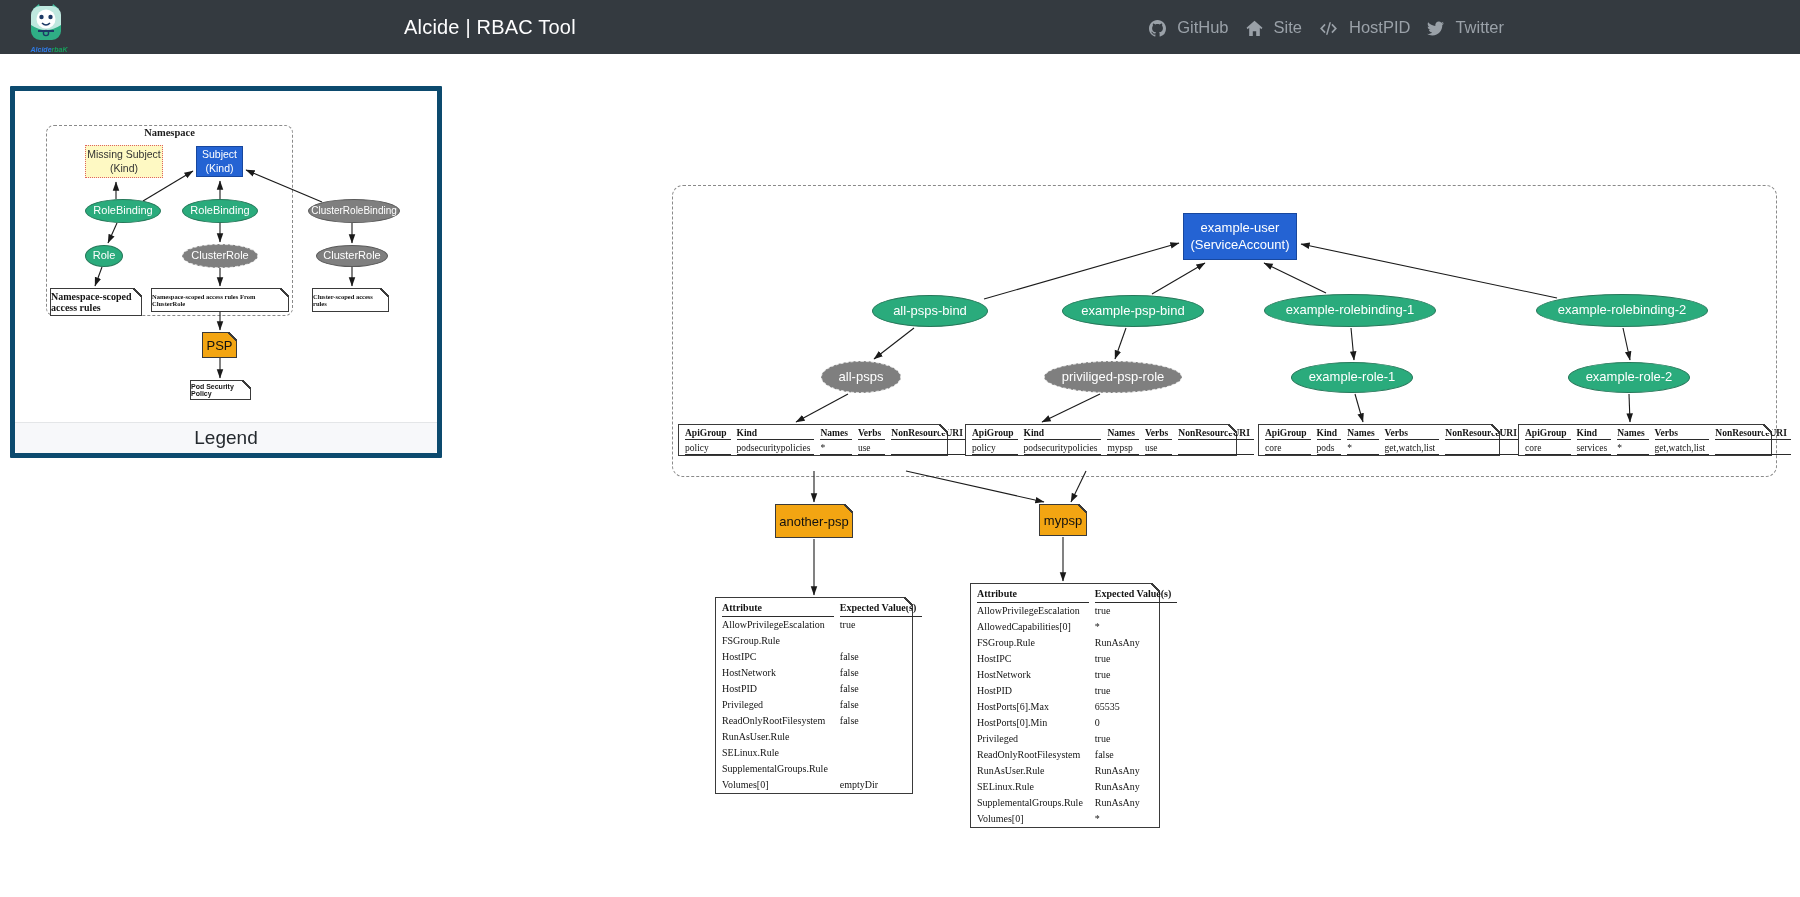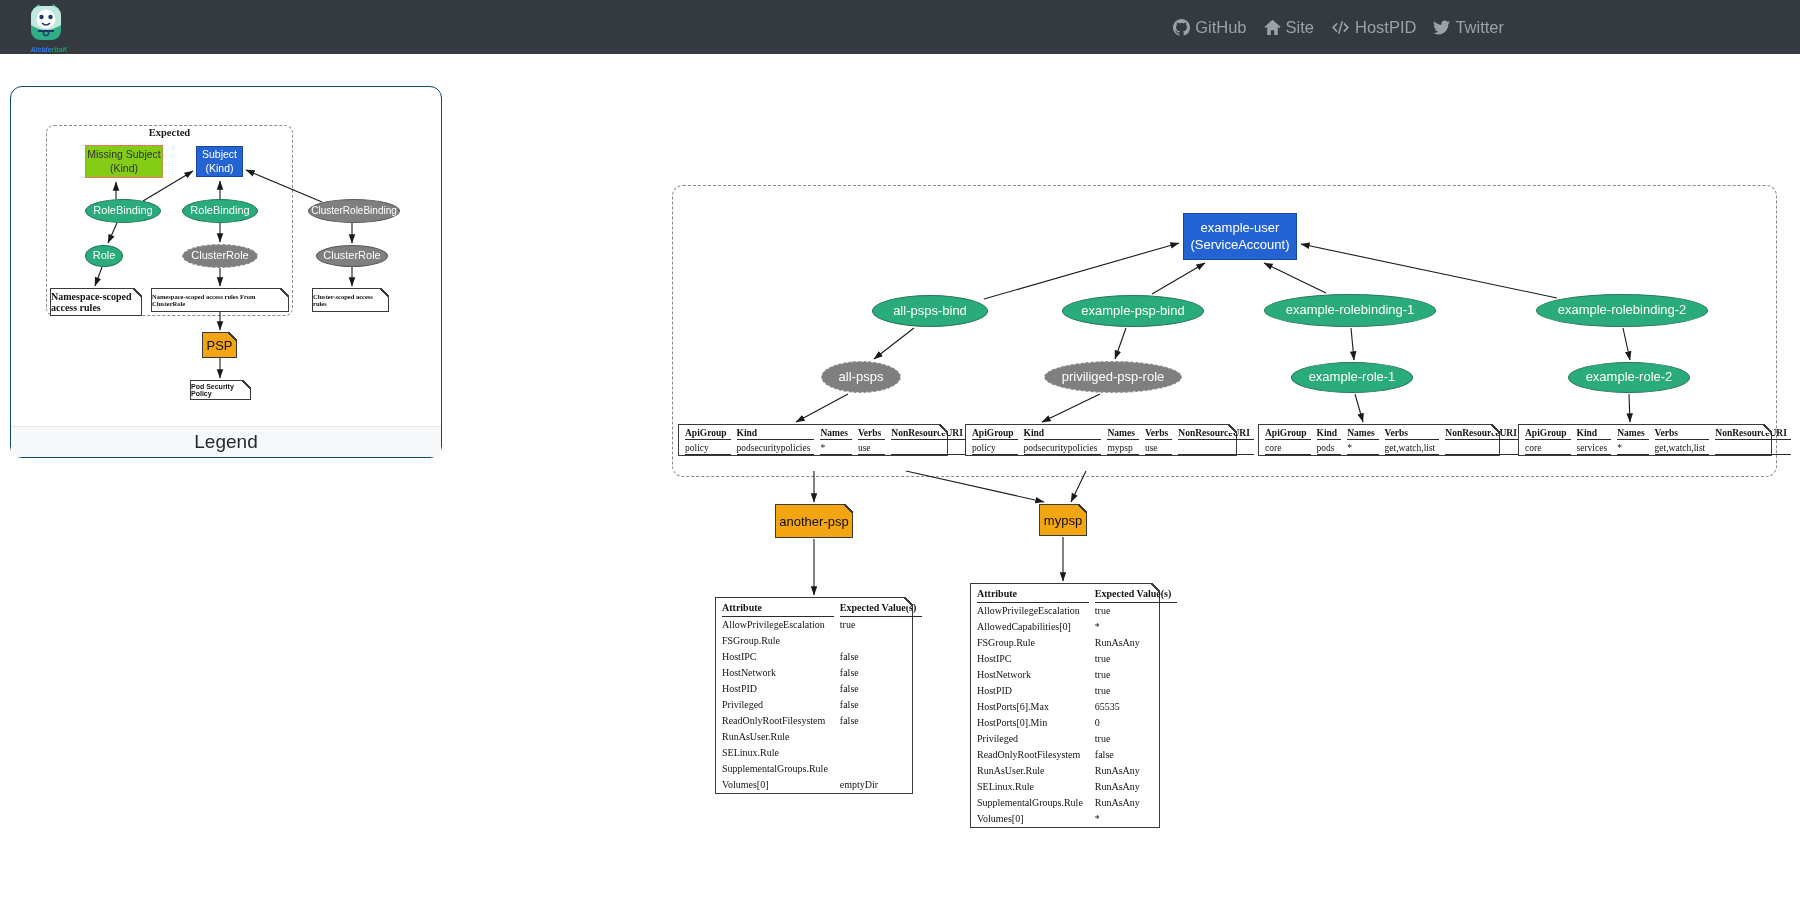--- a/index.html
+++ b/index.html
@@ -15,52 +15,52 @@
   #app{position:relative;width:1800px;height:897px;background:#fff;overflow:hidden}
 
   
   header{position:absolute;left:0;top:0;width:1800px;height:54px;background:var(--header);z-index:5}
   .brand{position:absolute;left:26px;top:3px;width:46px;height:50px;text-decoration:none;display:block}
   .brand-text{position:absolute;left:0;bottom:0;width:46px;text-align:center;font-size:7px;font-weight:bold;font-style:italic;letter-spacing:0;white-space:nowrap}
   .brand-text .b1{color:#2f7ce8}
   .brand-text .b2{color:#17a05c}
   .app-title{position:absolute;left:404px;top:0;height:54px;display:flex;align-items:center;color:#fdfdfe;font-size:20px;letter-spacing:.2px}
   nav{position:absolute;right:296px;top:0;height:54px;display:flex;align-items:center;gap:17px}
-  .nav-item{display:flex;align-items:center;gap:5px;color:#9aa1a8;text-decoration:none;font-size:16.5px}
+  .nav-item{display:flex;align-items:flex-end;gap:11px;color:#9aa1a8;text-decoration:none;font-size:16.5px}
   .nav-item svg{display:block}
 
   
   .node{position:absolute;display:flex;align-items:center;justify-content:center;text-align:center;z-index:3;color:#fff;line-height:1.25}
   .pre{white-space:pre-line}
   .ellipse{border-radius:50%}
   .green{background:var(--green);border:1px solid var(--green-br)}
   .grayN{background:var(--gray);border:1px solid var(--gray-br)}
   .gray-dash{background:var(--gray);border:1px dashed #d8d8d8}
   .blue-box{background:var(--blue);border:1px solid var(--blue-br)}
-  .red-dotted{background:#84cc16;border:1.5px dotted #e06262;color:#333}
+  .red-dotted{background:#fef9c3;border:1.5px dotted #e06262;color:#333}
 
   .cluster{position:absolute;border:1.4px dashed #8a8a8a;border-radius:11px;z-index:1}
   .cluster-label{position:absolute;z-index:2;text-align:center;font-family:"Liberation Serif",serif;font-weight:600;color:#1b1b1b}
 
   .note{position:absolute;background:var(--paper,#fff);border:1px solid #3a3a3a;z-index:3}
   .note::after{content:"";position:absolute;top:-1px;right:-1px;width:9px;height:9px;
     background:linear-gradient(225deg,#fff 42%,#3a3a3a 42%,#3a3a3a 56%,var(--paper,#fff) 56%)}
   .psp-note{--paper:var(--orange);display:flex;align-items:center;justify-content:center;color:#111}
 
   table{border-collapse:separate;border-spacing:6px 0;font-family:"Liberation Serif",serif;color:#141414}
   th{font-weight:700;text-align:left;white-space:nowrap}
   td{text-align:left;white-space:nowrap}
   .rule-table{font-size:9.5px}
   .rule-table th,.rule-table td{border-bottom:1px solid #2b2b2b;padding:3px 4px 1px 0}
   .attr-table{font-size:10px}
   .attr-table th{border-bottom:1px solid #2b2b2b;padding:4px 6px 3px 0}
   .attr-table td{padding:2.4px 6px 2.6px 0}
 
   
-  .card{position:absolute;left:10px;top:86px;width:432px;height:372px;background:#fff;border:1px solid #0c4a6e;border-radius:12px;z-index:0}
+  .card{position:absolute;left:10px;top:86px;width:432px;height:372px;background:#fff;border:5px solid #0c4a6e;border-radius:1px;z-index:0}
   .card-footer{position:absolute;left:0;right:0;bottom:0;height:31px;background:#f7f8fa;border-top:1px solid #e4e6e8;
     border-radius:0 0 4px 4px;display:flex;align-items:center;justify-content:center;font-size:19px;color:#24292e}
 
   #edges{position:absolute;left:0;top:0;z-index:2;pointer-events:none}
 </style>
 <title>Alcide | RBAC Tool</title></head>
 <body>
 
 <div id="app">
 
@@ -76,20 +76,21 @@
           <circle cx="15.5" cy="14" r="2.2" fill="#1d3a66"></circle>
           <circle cx="24.5" cy="14" r="2.2" fill="#1d3a66"></circle>
           <path d="M16 20 q4 4 8 0" stroke="#1d3a66" stroke-width="1.6" fill="none"></path>
           <path d="M12 28 h16" stroke="#1d3a66" stroke-width="2" fill="none"></path>
           <circle cx="20" cy="30" r="2.6" fill="none" stroke="#1d3a66" stroke-width="1.4"></circle>
         </svg>
       </span>
       <span class="brand-text"><span class="b1">Alcide</span><span class="b2">rbaK</span></span>
     </a>
 
+    <div class="app-title">Alcide | RBAC Tool</div>
 
     <nav>
       <a class="nav-item" href="#">
         <span>
           <svg width="17" height="17" viewBox="0 0 16 16" fill="currentColor">
               <path d="M8 0C3.58 0 0 3.58 0 8c0 3.54 2.29 6.53 5.47 7.59.4.07.55-.17.55-.38 0-.19-.01-.82-.01-1.49-2.01.37-2.53-.49-2.69-.94-.09-.23-.48-.94-.82-1.13-.28-.15-.68-.52-.01-.53.63-.01 1.08.58 1.23.82.72 1.21 1.87.87 2.33.66.07-.52.28-.87.51-1.07-1.78-.2-3.64-.89-3.64-3.95 0-.87.31-1.59.82-2.15-.08-.2-.36-1.02.08-2.12 0 0 .67-.21 2.2.82.64-.18 1.32-.27 2-.27s1.36.09 2 .27c1.53-1.04 2.2-.82 2.2-.82.44 1.1.16 1.92.08 2.12.51.56.82 1.27.82 2.15 0 3.07-1.87 3.75-3.65 3.95.29.25.54.73.54 1.48 0 1.07-.01 1.93-.01 2.2 0 .21.15.46.55.38A8.01 8.01 0 0 0 16 8c0-4.42-3.58-8-8-8z"></path>
             </svg>
         </span>
         <span class="nav-label">GitHub</span>
       </a>
@@ -118,21 +119,21 @@
         <span class="nav-label">Twitter</span>
       </a>
     </nav>
   </header>
 
   <section class="card">
     <div class="card-footer">Legend</div>
   </section>
 
   <div class="cluster" style="left:46px;top:125px;width:247px;height:191px;border-radius:8px"></div>
-  <div class="cluster-label" style="left:46px;top:127px;width:247px;font-size:10.5px">Expected</div>
+  <div class="cluster-label" style="left:46px;top:127px;width:247px;font-size:10.5px">Namespace</div>
 
   <div class="node red-dotted pre" style="left:85px;top:145px;width:78px;height:33px;font-size:10.5px">Missing Subject
 (Kind)</div>
   <div class="node blue-box pre" style="left:196px;top:146px;width:47px;height:31px;font-size:10.5px">Subject
 (Kind)</div>
   <div class="node ellipse green" style="left:85px;top:199px;width:76px;height:24px;font-size:11px">RoleBinding</div>
   <div class="node ellipse green" style="left:182px;top:199px;width:76px;height:24px;font-size:11px">RoleBinding</div>
   <div class="node ellipse grayN" style="left:308px;top:199px;width:92px;height:24px;font-size:10px">ClusterRoleBinding</div>
   <div class="node ellipse green" style="left:85px;top:245px;width:38px;height:22px;font-size:11px">Role</div>
   <div class="node ellipse gray-dash" style="left:182px;top:244px;width:76px;height:24px;font-size:11px">ClusterRole</div>

